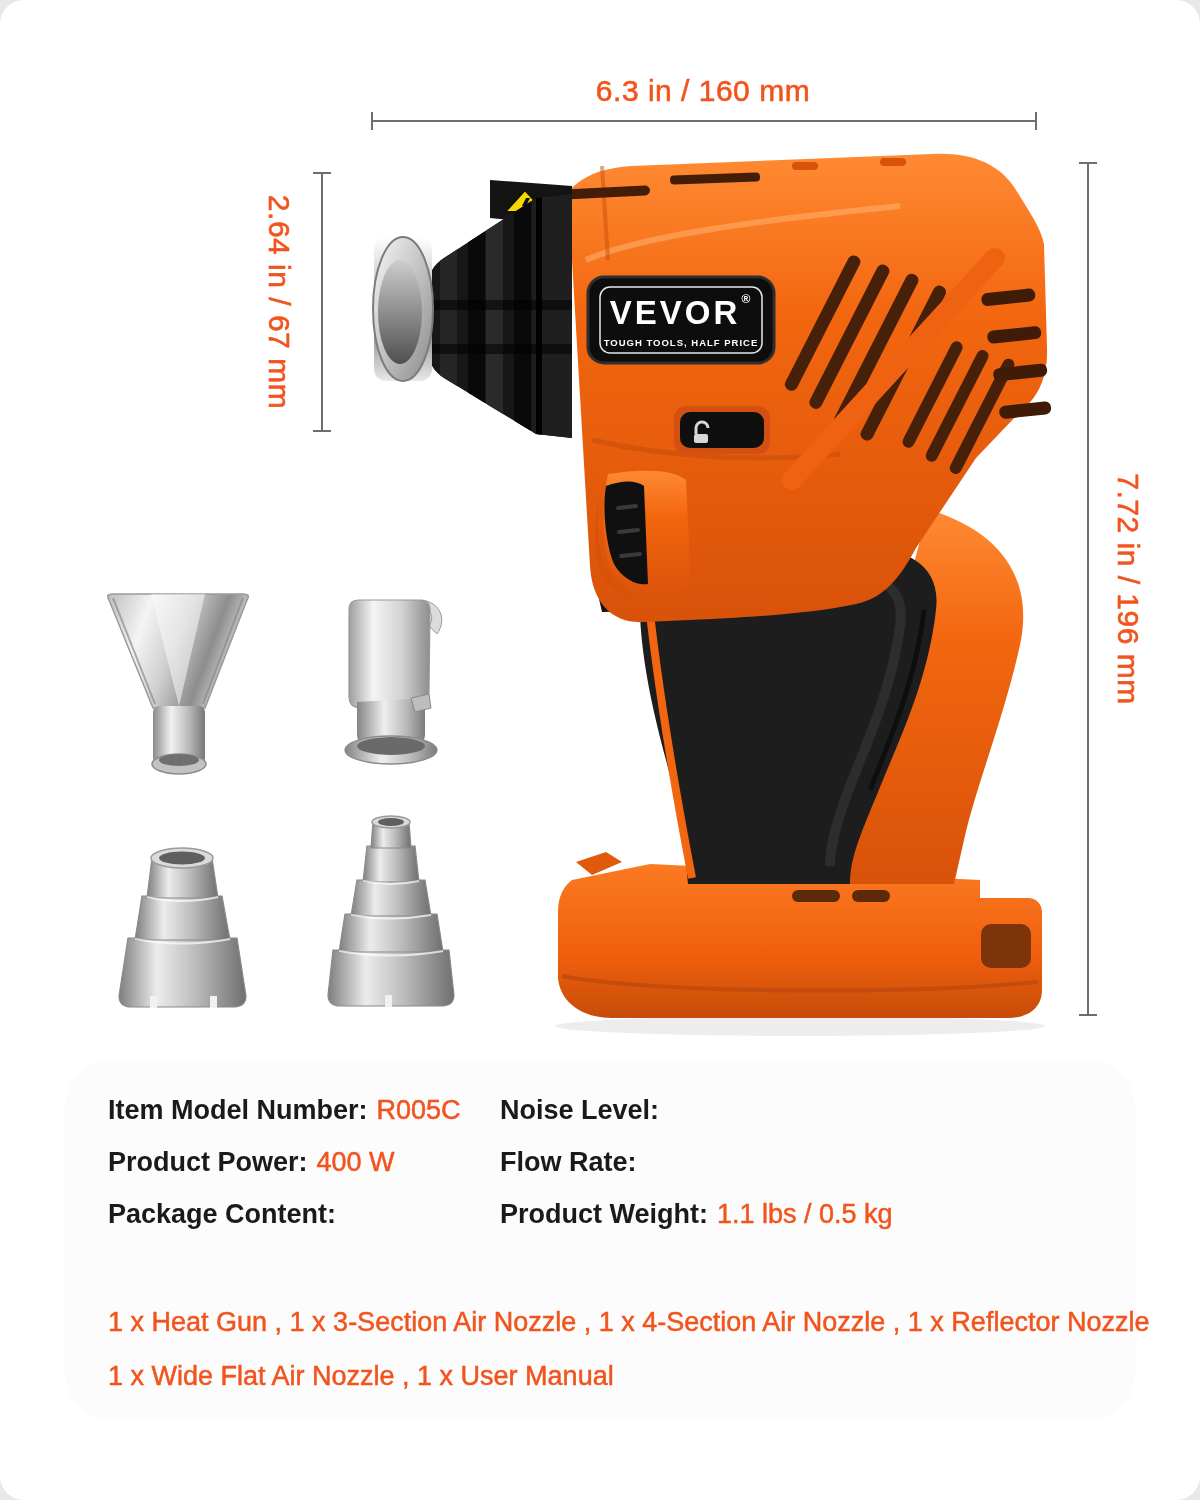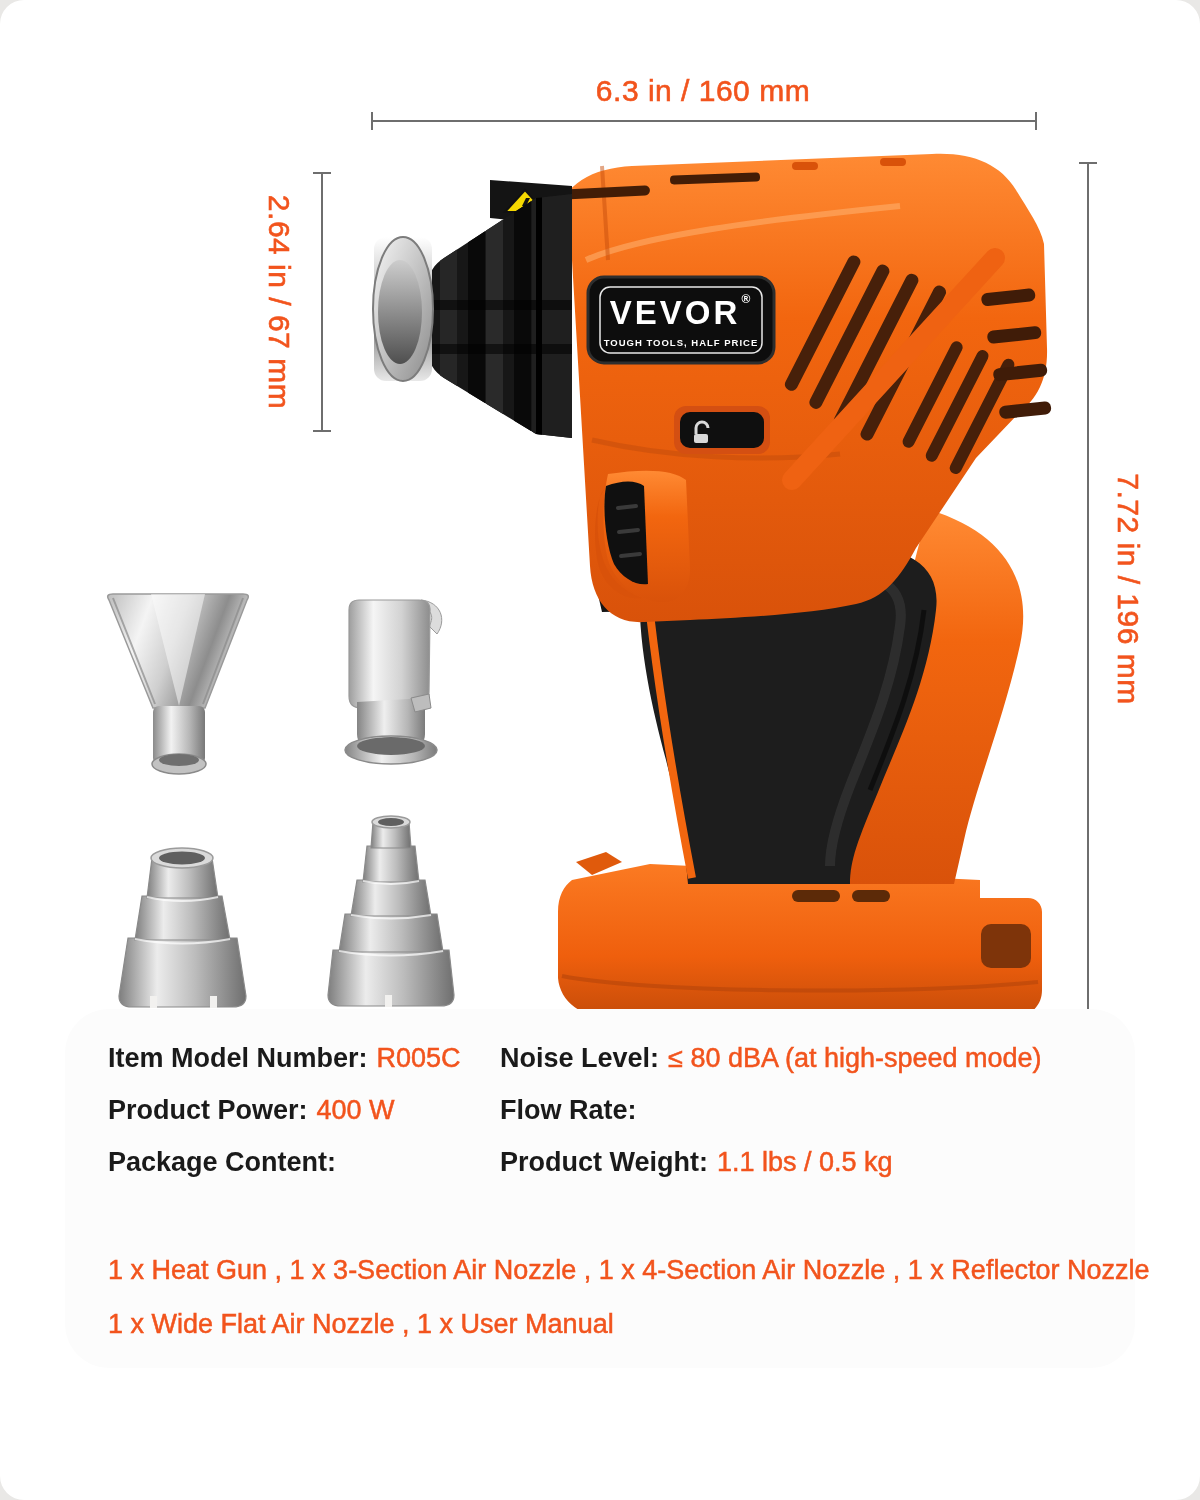--- a/index.html
+++ b/index.html
@@ -48,21 +48,21 @@
   .gun-svg{position:absolute;left:340px;top:140px;width:720px;height:900px;}
   .acc{position:absolute;}
   #acc-flat{left:93px;top:590px;width:170px;height:190px;}
   #acc-reflector{left:327px;top:594px;width:125px;height:180px;}
   #acc-3section{left:110px;top:816px;width:145px;height:195px;}
   #acc-4section{left:321px;top:810px;width:140px;height:200px;}
 
   
   .spec-card{
     position:absolute;
-    left:65px;top:1009px;width:1070px;height:359px;
+    left:65px;top:1061px;width:1070px;height:359px;
     background:#fcfcfc;border-radius:44px;
   }
   .spec-col{position:absolute;top:36px;display:flex;flex-direction:column;gap:25px;}
   .spec-col.left{left:43px;}
   .spec-col.right{left:435px;justify-content:space-between;}
   .spec-row{display:flex;white-space:nowrap;font-size:27px;line-height:27px;}
   .spec-label{font-weight:700;color:#1a1a1a;}
   .spec-value{color:#f2541d;margin-left:9px;-webkit-text-stroke:0.5px #f2541d;}
   .pkg-line{
     position:absolute;left:43px;white-space:nowrap;
@@ -359,21 +359,20 @@
         <span class="spec-value">400 W</span>
       </div>
       <div class="spec-row">
         <span class="spec-label">Package Content:</span>
         <span class="spec-value"></span>
       </div>
     </div>
     <div class="spec-col right">
       <div class="spec-row">
         <span class="spec-label">Noise Level:</span>
-        <span class="spec-value">≤ 80 dBA (at high-speed mode)</span>
       </div>
       <div class="spec-row">
         <span class="spec-label">Flow Rate:</span>
       </div>
       <div class="spec-row">
         <span class="spec-label">Product Weight:</span>
         <span class="spec-value">1.1 lbs / 0.5 kg</span>
       </div>
     </div>
     <div class="pkg-line l1">1 x Heat Gun , 1 x 3-Section Air Nozzle , 1 x 4-Section Air Nozzle , 1 x Reflector Nozzle</div>

